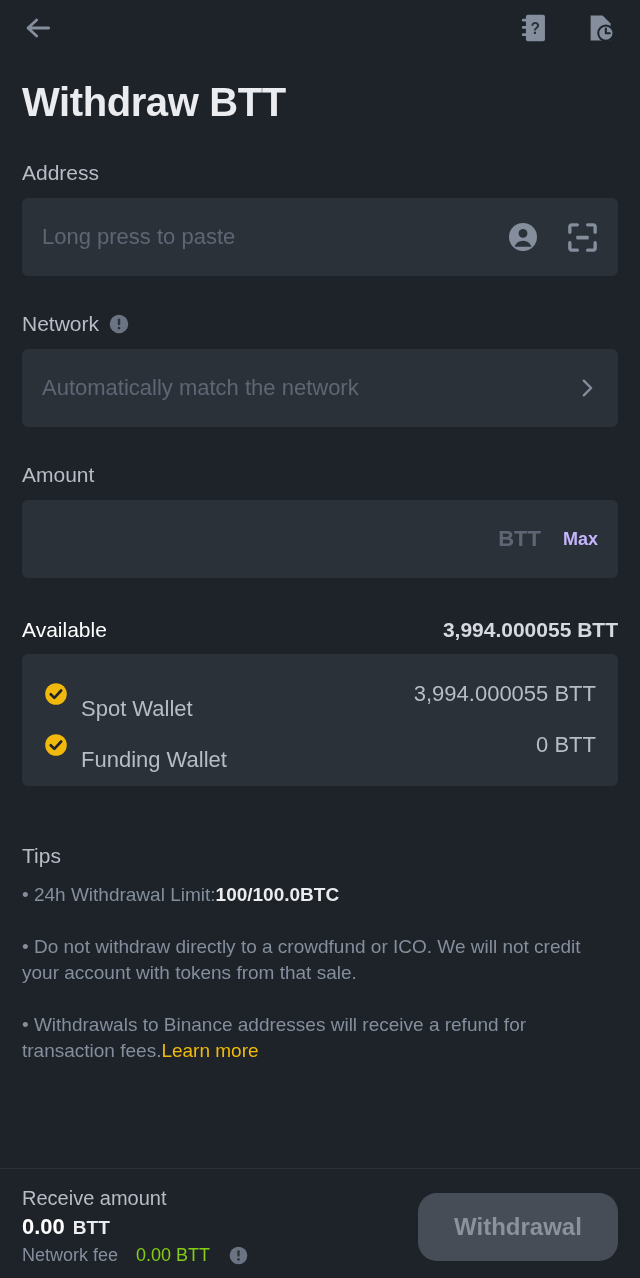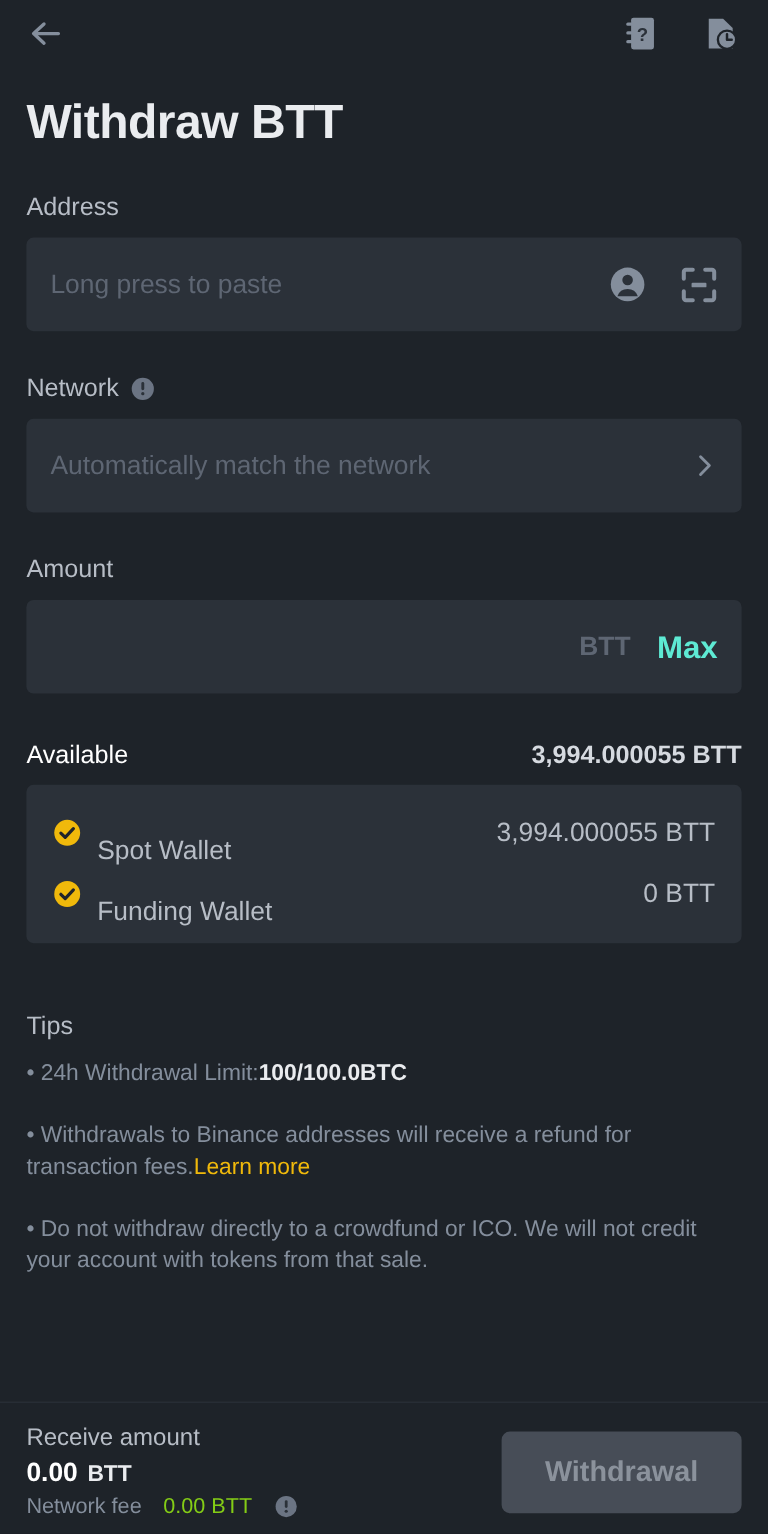--- a/index.html
+++ b/index.html
@@ -109,22 +109,22 @@
     justify-content: flex-end;
     padding: 0 20px;
     gap: 22px;
   }
   .unit-text {
     font-size: 22px;
     color: #5e6673;
     font-weight: bold;
   }
   .max-btn {
-    font-size: 26px;
-    color: #5eead4;
+    font-size: 18px;
+    color: #c4b5fd;
     font-weight: bold;
     background: none;
     border: none;
     cursor: pointer;
     padding: 0;
   }
 
   
   .avail-row {
     display: flex;
@@ -195,21 +195,21 @@
     align-items: flex-start;
     gap: 18px;
     font-size: 18px;
     color: #848e9c;
   }
   .fee-amt { color: #84cc16; }
 
   .withdraw-btn {
     width: 200px;
     height: 68px;
-    border-radius: 7px;
+    border-radius: 19px;
     background: #474d57;
     color: #8b929c;
     font-size: 24px;
     font-weight: bold;
     border: none;
     cursor: pointer;
     font-family: "Liberation Sans", sans-serif;
   }
 
   .chevron { flex: 0 0 auto; }
@@ -325,25 +325,25 @@
         <span class="wallet-amt">0 BTT</span>
       </div>
     </div>
 
     <div class="tips-title">Tips</div>
 
     <div class="tip">
       <span>• 24h Withdrawal Limit:</span><span class="tip-strong">100/100.0BTC</span>
     </div>
 
+    <div class="tip">• Do not withdraw directly to a crowdfund or ICO. We will not credit your account with tokens from that sale.</div>
+
     <div class="tip">
       <span>• Withdrawals to Binance addresses will receive a refund for transaction fees.</span><span class="tip-link">Learn more</span>
     </div>
-
-    <div class="tip">• Do not withdraw directly to a crowdfund or ICO. We will not credit your account with tokens from that sale.</div>
 
   </div>
 
   <div class="bottombar">
     <div>
       <div class="recv-label">Receive amount</div>
       <div class="recv-amount-line">
         <span class="recv-amount">0.00</span>
         <span class="recv-unit">BTT</span>
       </div>

